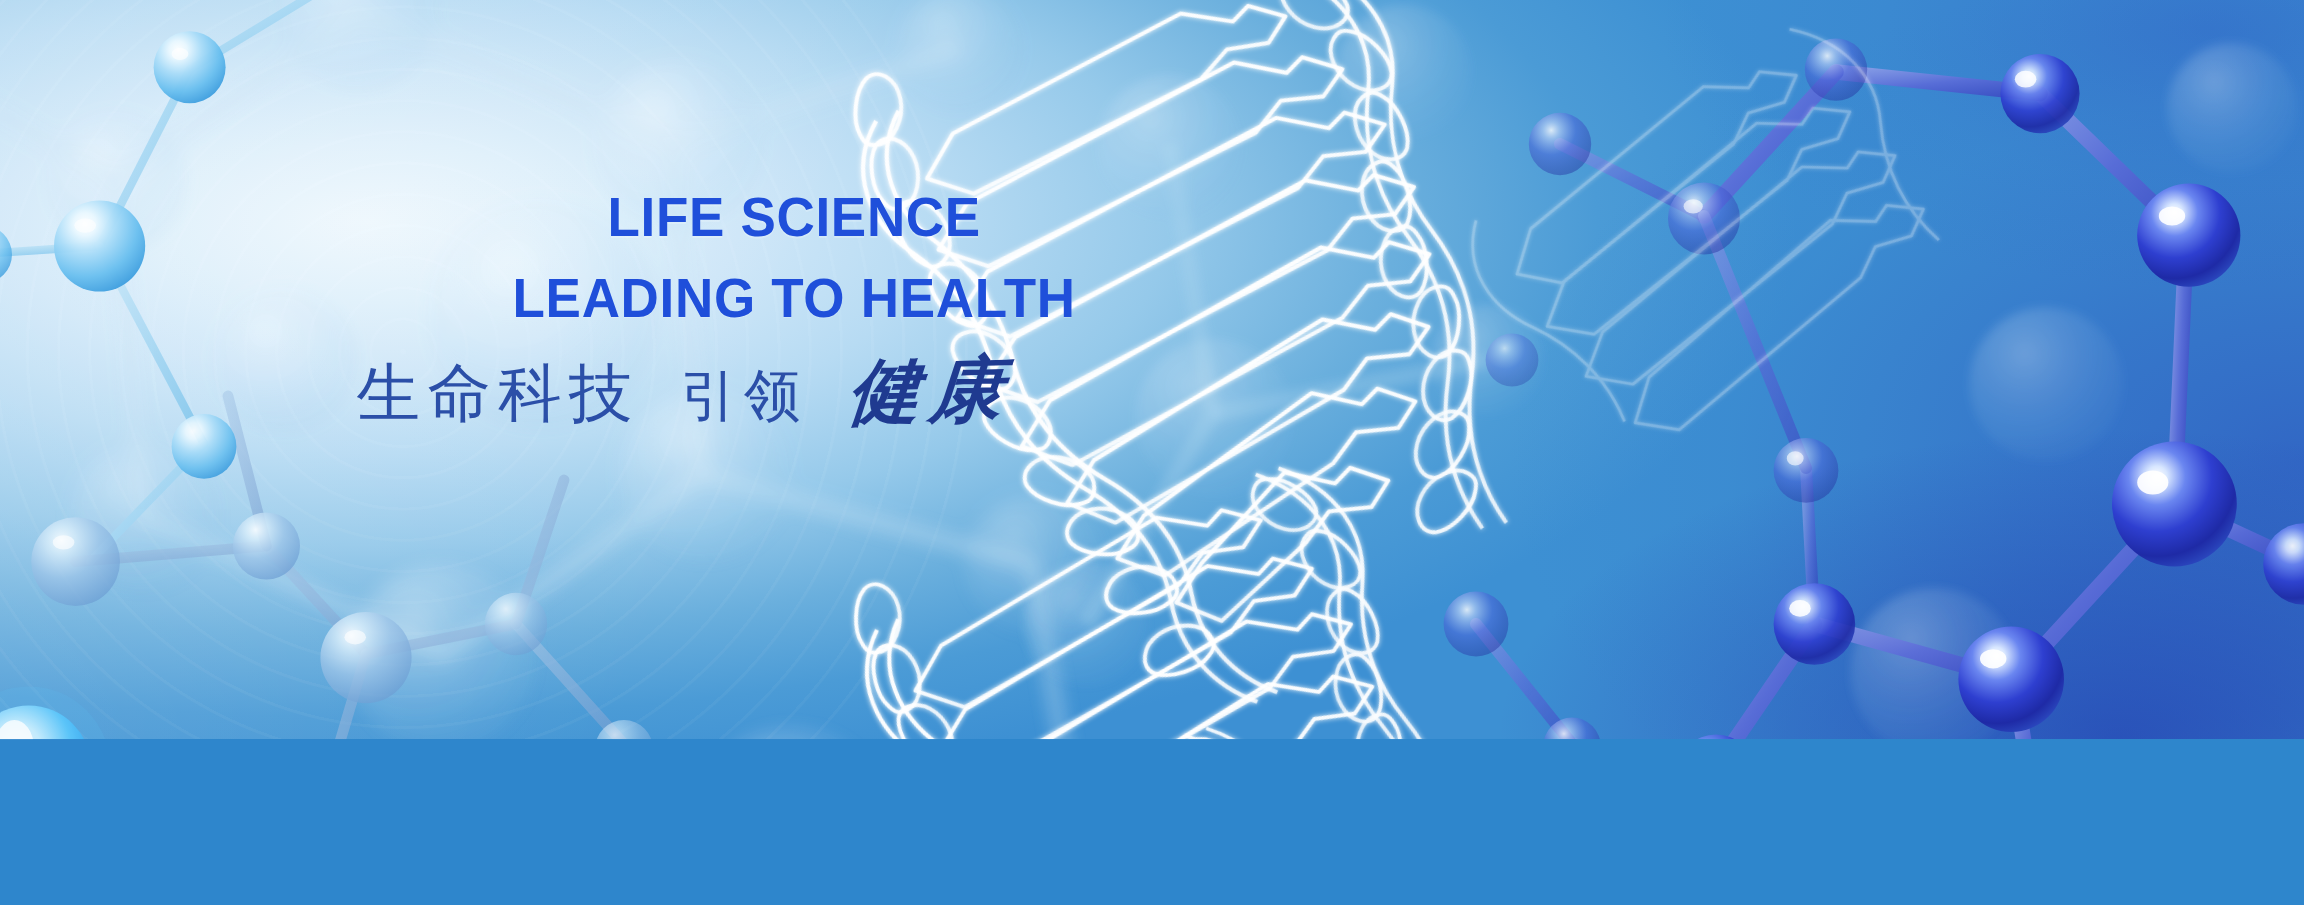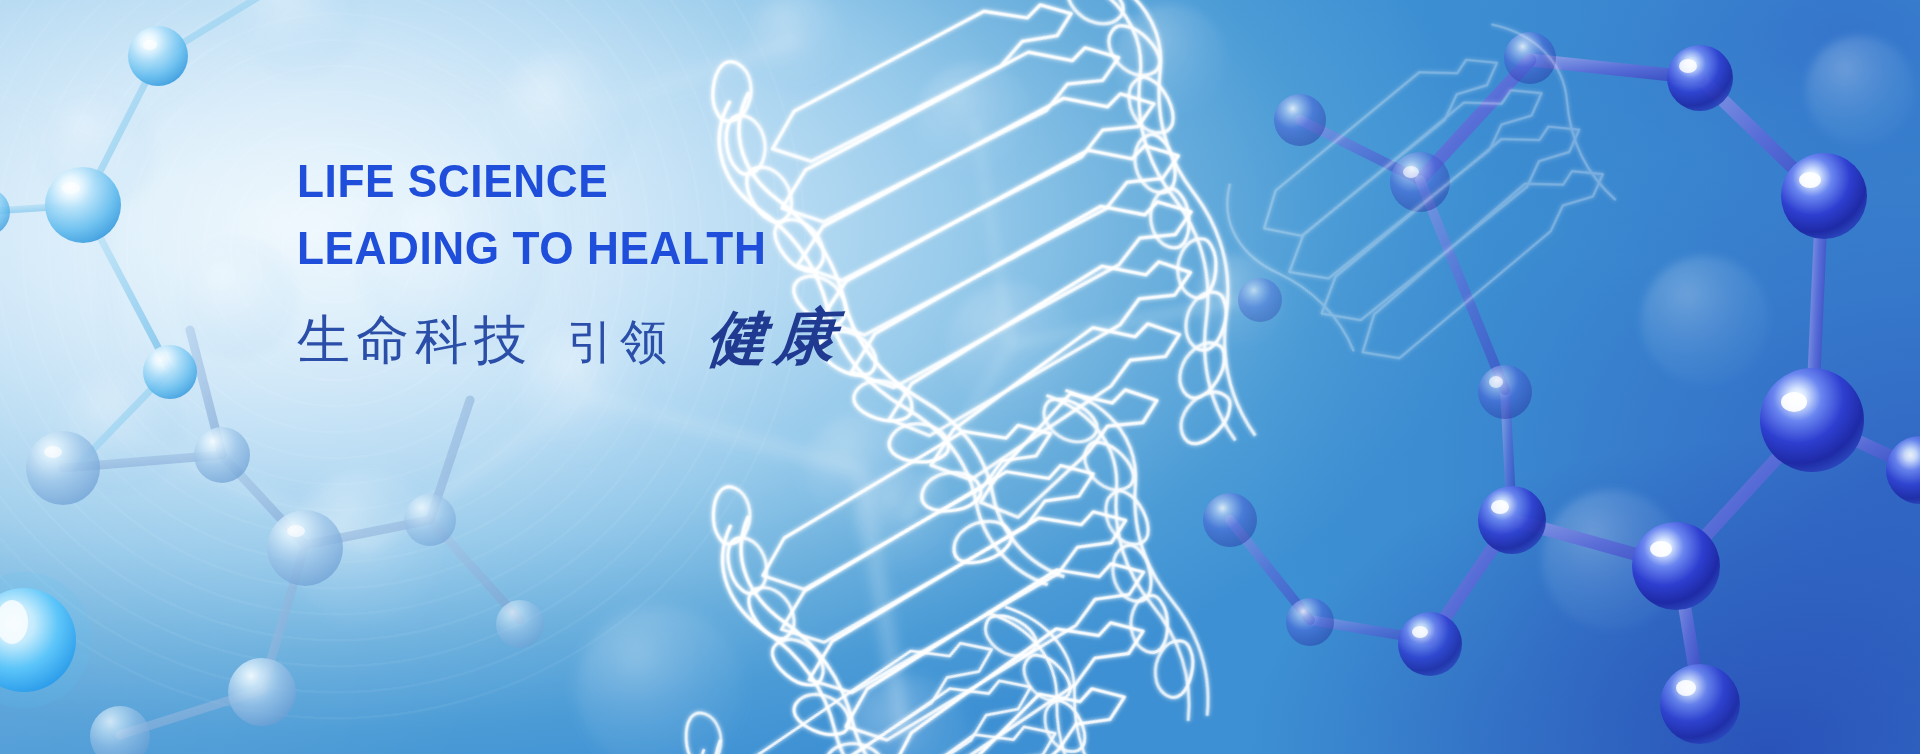--- a/index.html
+++ b/index.html
@@ -2,24 +2,25 @@
 <html><head>
 <meta charset="utf-8">
 <title>Life Science Banner</title>
 <style>
   html,body{margin:0;padding:0;background:#2e86cc;}
   *{box-sizing:border-box;}
 
   #banner{
     position:relative;
     width:1920px;
-    height:754px;
+    height:616px;
     overflow:hidden;
     font-family:"Liberation Sans","DejaVu Sans",sans-serif;
     background:#3e92d4;
+    text-align:center;
   }
 
   
   .bg-base{
     position:absolute; inset:0;
     background:
       radial-gradient(ellipse 62% 78% at 16% 30%,
           #eef7fd 0%, #dff0fb 14%, #cfe7f8 26%, #b7dbf3 40%,
           #95c9ea 56%, #6aafdd 72%, #4b9bd6 86%, #3d90d3 100%);
   }
@@ -77,21 +78,21 @@
     line-height:1.46;
     letter-spacing:.6px;
     text-transform:uppercase;
     transform:scaleX(.96);
     transform-origin:left center;
     white-space:nowrap;
     text-shadow:0 1px 0 rgba(255,255,255,.22);
   }
   .headline .hl-line{display:block;}
   .subline{
-    margin-top:16px;
+    margin-top:4px;
     white-space:nowrap;
     display:flex;
     align-items:baseline;
     gap:34px;
   }
   .sub-a{
     color:#2b4fa8;
     font-size:53px;
     letter-spacing:6px;
     font-family:"DejaVu Sans","Liberation Sans",sans-serif;

